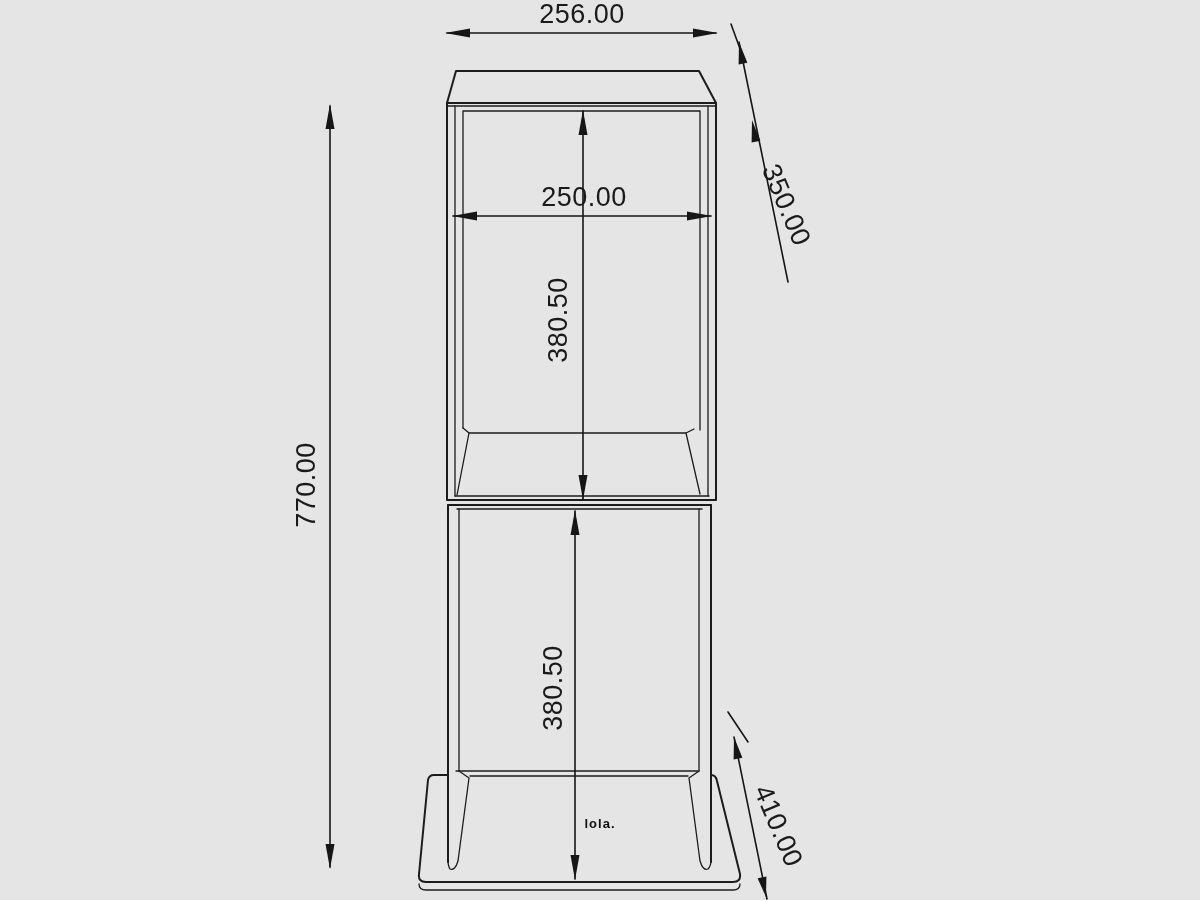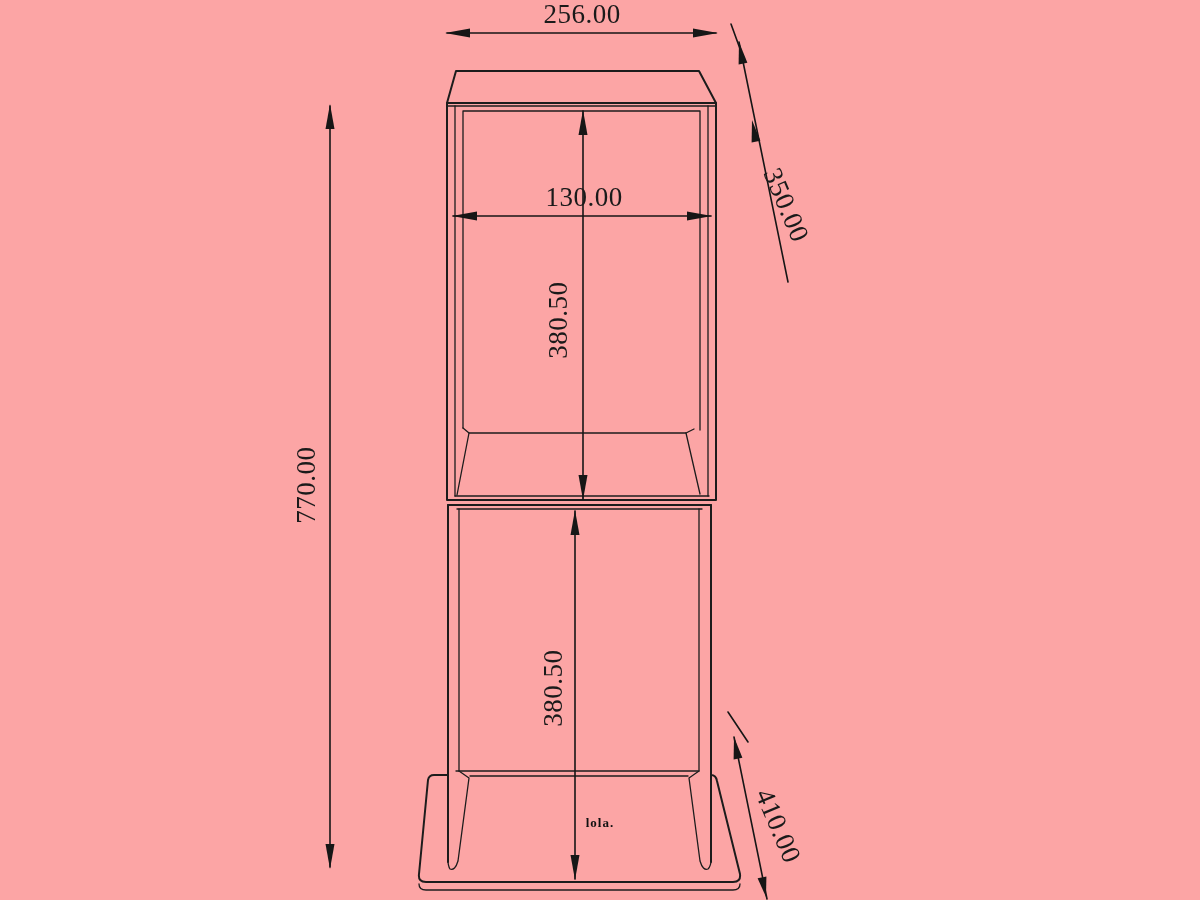--- a/index.html
+++ b/index.html
@@ -1,21 +1,21 @@
 <!DOCTYPE html>
 <html><head>
 <meta charset="utf-8">
 <style>
   html,body{margin:0;padding:0;}
   .canvas{
     position:relative;
     width:1200px;height:900px;
-    background:#fca5a5;
+    background:#e5e5e5;
     overflow:hidden;
-    font-family:Liberation Serif, serif;
+    font-family:Liberation Sans, sans-serif;
   }
   svg{position:absolute;left:0;top:0;}
   .stroke{fill:none;stroke:#1c1c1c;stroke-width:2;stroke-linejoin:round;stroke-linecap:round;}
   .thin{stroke-width:1.3;}
   .dim{fill:none;stroke:#161616;stroke-width:1.6;stroke-linecap:round;}
   .arrow{fill:#161616;stroke:none;}
   .dim-label{
     position:absolute;
     color:#1a1a1a;
     font-size:27px;
@@ -121,21 +121,21 @@
       <path class="dim" d="M734,737 L767,899"></path>
       <polygon class="arrow" points="734,737 733.6,759.5 742.4,757.7"></polygon>
       <polygon class="arrow" points="766,897 757.6,878.3 766.4,876.5"></polygon>
     </g>
   </svg>
 
   <div class="dim-label" style="left:582px; top:14px;">256.00</div>
 
   <div class="dim-label rot-diag" style="left:786px; top:205px;">350.00</div>
 
-  <div class="dim-label" style="left:584px; top:197px;">130.00</div>
+  <div class="dim-label" style="left:584px; top:197px;">250.00</div>
 
   <div class="dim-label rot-ccw" style="left:558px; top:320px;">380.50</div>
 
   <div class="dim-label rot-ccw" style="left:306px; top:485px;">770.00</div>
 
   <div class="dim-label rot-ccw" style="left:553px; top:688px;">380.50</div>
 
   <div class="dim-label rot-diag" style="left:778px; top:826px;">410.00</div>
 
   <div class="logo" style="left:575px; top:823px;">lola.</div>

